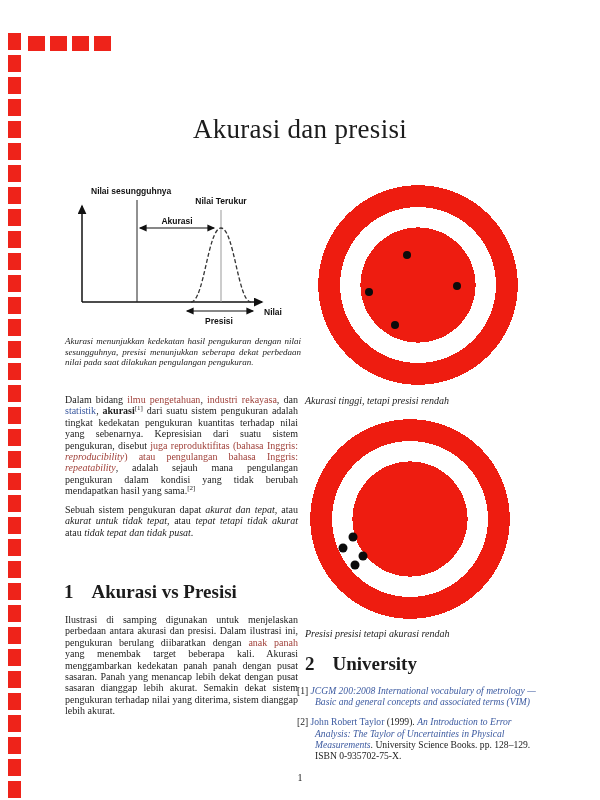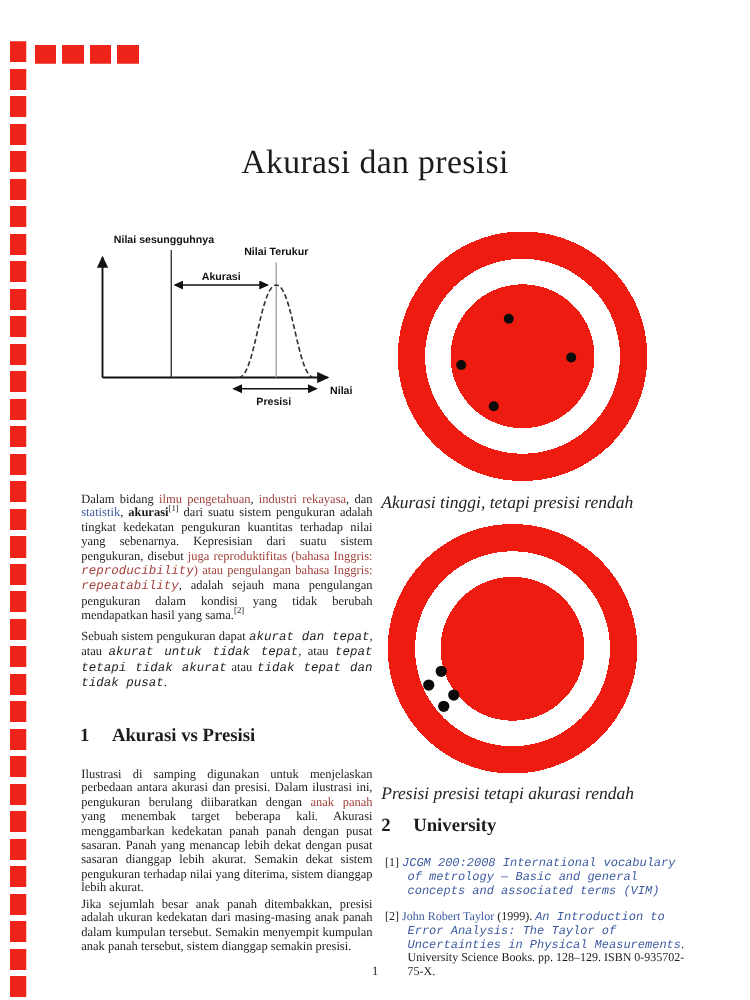--- a/index.html
+++ b/index.html
@@ -1,29 +1,29 @@
 <!DOCTYPE html>
 <html><head>
 <meta charset="utf-8">
 <style>
   html,body{margin:0;padding:0;background:#ffffff;}
   .page{position:relative;width:600px;height:800px;background:#ffffff;overflow:hidden;
         font-family:"Liberation Serif",serif;color:#1c1c1c;margin-top:28px;}
   .abs{position:absolute;}
   .justify{text-align:justify;}
-  .i{font-style:italic;font-family:Liberation Mono, monospace;}
+  .i{font-style:italic;}
   .b{font-weight:700;}
   .c-red{color:#a0413a;}
   .c-blue{color:#3c5aa0;}
   sup{font-size:7px;line-height:0;vertical-align:super;}
   .title{left:0;right:0;top:86px;text-align:center;font-size:27px;letter-spacing:.3px;}
   .body-text{width:233px;font-size:10px;line-height:11.4px;}
   .small-caption{width:236px;font-size:9px;line-height:10.7px;font-style:italic;color:#222;}
-  .fig-caption{font-size:14px;font-style:italic;color:#222;}
-  .h{font-weight:700;font-size:15px;font-family:"Liberation Serif",serif;}
+  .fig-caption{font-size:10px;font-style:italic;color:#222;}
+  .h{font-weight:700;font-size:19px;font-family:"Liberation Serif",serif;}
   .h .hn{margin-right:18px;}
   .target{border-radius:50%;
      background:radial-gradient(circle,
         #ee1c10 0 39.5%, #ffffff 39.5% 53.5%,
         #ee1c10 53.5% 68.5%, #ffffff 68.5% 84%,
         #ee1c10 84% 100%);}
   .dot{position:absolute;background:#0b0b0b;border-radius:50%;transform:translate(-50%,-50%);}
   .refs{width:240px;font-size:9.6px;line-height:11.2px;}
   .ref-item{padding-left:18px;text-indent:-18px;margin-bottom:9px;}
   .page-number{left:0;right:0;top:744px;text-align:center;font-size:10px;}
@@ -56,30 +56,30 @@
     <path d="M77,54 L151,54" stroke="#111" stroke-width="1.2" fill="none" marker-start="url(#ah)" marker-end="url(#ah)"></path>
     <path d="M128,128 C141,128 145,54 158,54 C171,54 175,128 188,128" fill="none" stroke="#333" stroke-width="1.3" stroke-dasharray="4 2.2"></path>
     <path d="M124,137 L190,137" stroke="#111" stroke-width="1.2" fill="none" marker-start="url(#ah)" marker-end="url(#ah)"></path>
     <text x="28" y="20" class="dlabel">Nilai sesungguhnya</text>
     <text x="158" y="30" text-anchor="middle" class="dlabel">Nilai Terukur</text>
     <text x="114" y="50" text-anchor="middle" class="dlabel">Akurasi</text>
     <text x="201" y="141" class="dlabel">Nilai</text>
     <text x="156" y="150" text-anchor="middle" class="dlabel">Presisi</text>
   </svg>
 
+  <div class="abs small-caption justify" style="left:65px;top:308px">Akurasi menunjukkan kedekatan hasil pengukuran dengan nilai sesungguhnya, presisi menunjukkan seberapa dekat perbedaan nilai pada saat dilakukan pengulangan pengukuran.</div>
 
   <div class="abs body-text justify" style="left:65px;top:366px"><span>Dalam bidang </span><span class="c-red">ilmu pengetahuan</span><span>, </span><span class="c-red">industri rekayasa</span><span>, dan </span><span class="c-blue">statistik</span><span>, </span><span class="b">akurasi</span><sup>[1]</sup><span> dari suatu sistem pengukuran adalah tingkat kedekatan pengukuran kuantitas terhadap nilai yang sebenarnya. Kepresisian dari suatu sistem pengukuran, disebut </span><span class="c-red">juga reproduktifitas (bahasa Inggris: </span><span class="i c-red">reproducibility</span><span class="c-red">) atau pengulangan bahasa Inggris: </span><span class="i c-red">repeatability</span><span>, adalah sejauh mana pengulangan pengukuran dalam kondisi yang tidak berubah mendapatkan hasil yang sama.</span><sup>[2]</sup></div>
   <div class="abs body-text justify" style="left:65px;top:476px"><span>Sebuah sistem pengukuran dapat </span><span class="i">akurat dan tepat</span><span>, atau </span><span class="i">akurat untuk tidak tepat</span><span>, atau </span><span class="i">tepat tetapi tidak akurat</span><span> atau </span><span class="i">tidak tepat dan tidak pusat</span><span>.</span></div>
 
   <div class="abs h" style="left:64px;top:553px">
     <span class="hn">1</span><span>Akurasi vs Presisi</span>
   </div>
 
   <div class="abs body-text justify" style="left:65px;top:586px"><span>Ilustrasi di samping digunakan untuk menjelaskan perbedaan antara akurasi dan presisi.  Dalam ilustrasi ini, pengukuran berulang diibaratkan dengan </span><span class="c-red">anak panah</span><span> yang menembak target beberapa kali.  Akurasi menggambarkan kedekatan panah panah dengan pusat sasaran.  Panah yang menancap lebih dekat dengan pusat sasaran dianggap lebih akurat.  Semakin dekat sistem pengukuran terhadap nilai yang diterima, sistem dianggap lebih akurat.</span></div>
-  <div class="abs body-text justify" style="left:65px;top:690px"><span>Jika sejumlah besar anak panah ditembakkan, presisi adalah ukuran kedekatan dari masing-masing anak panah dalam kumpulan tersebut.  Semakin menyempit kumpulan anak panah tersebut, sistem dianggap semakin presisi.</span></div>
 
   <div class="abs target" style="left:315px;top:154px;width:206px;height:206px">
       <div class="dot" style="left: 92px; top: 73px; width: 8px; height: 8px;"></div>
       <div class="dot" style="left: 54px; top: 110px; width: 8px; height: 8px;"></div>
       <div class="dot" style="left: 142px; top: 104px; width: 8px; height: 8px;"></div>
       <div class="dot" style="left: 80px; top: 143px; width: 8px; height: 8px;"></div>
     </div>
   <div class="abs fig-caption" style="left:305px;top:367px">Akurasi tinggi, tetapi presisi rendah</div>
 
   <div class="abs target" style="left:307px;top:388px;width:206px;height:206px">
@@ -87,20 +87,20 @@
       <div class="dot" style="left: 36px; top: 132px; width: 9px; height: 9px;"></div>
       <div class="dot" style="left: 56px; top: 140px; width: 9px; height: 9px;"></div>
       <div class="dot" style="left: 48px; top: 149px; width: 9px; height: 9px;"></div>
     </div>
   <div class="abs fig-caption" style="left:305px;top:600px">Presisi presisi tetapi akurasi rendah</div>
 
   <div class="abs h" style="left:305px;top:625px">
     <span class="hn">2</span><span>University</span>
   </div>
 
-  <div class="abs refs" style="left:308px;top:657px">
+  <div class="abs refs" style="left:297px;top:657px">
     <div class="ref-item"><span>[1]</span> <span><span class="i c-blue">JCGM 200:2008 International vocabulary of metrology — Basic and general concepts and associated terms (VIM)</span></span></div>
     <div class="ref-item"><span>[2]</span> <span><span class="c-blue">John Robert Taylor</span><span> (1999). </span><span class="i c-blue">An Introduction to Error Analysis: The Taylor of Uncertainties in Physical Measurements</span><span>.  University Science Books.  pp. 128–129.  ISBN 0-935702-75-X.</span></span></div>
   </div>
 
   <div class="abs page-number">1</div>
 
 </div>
 
 </body></html>

